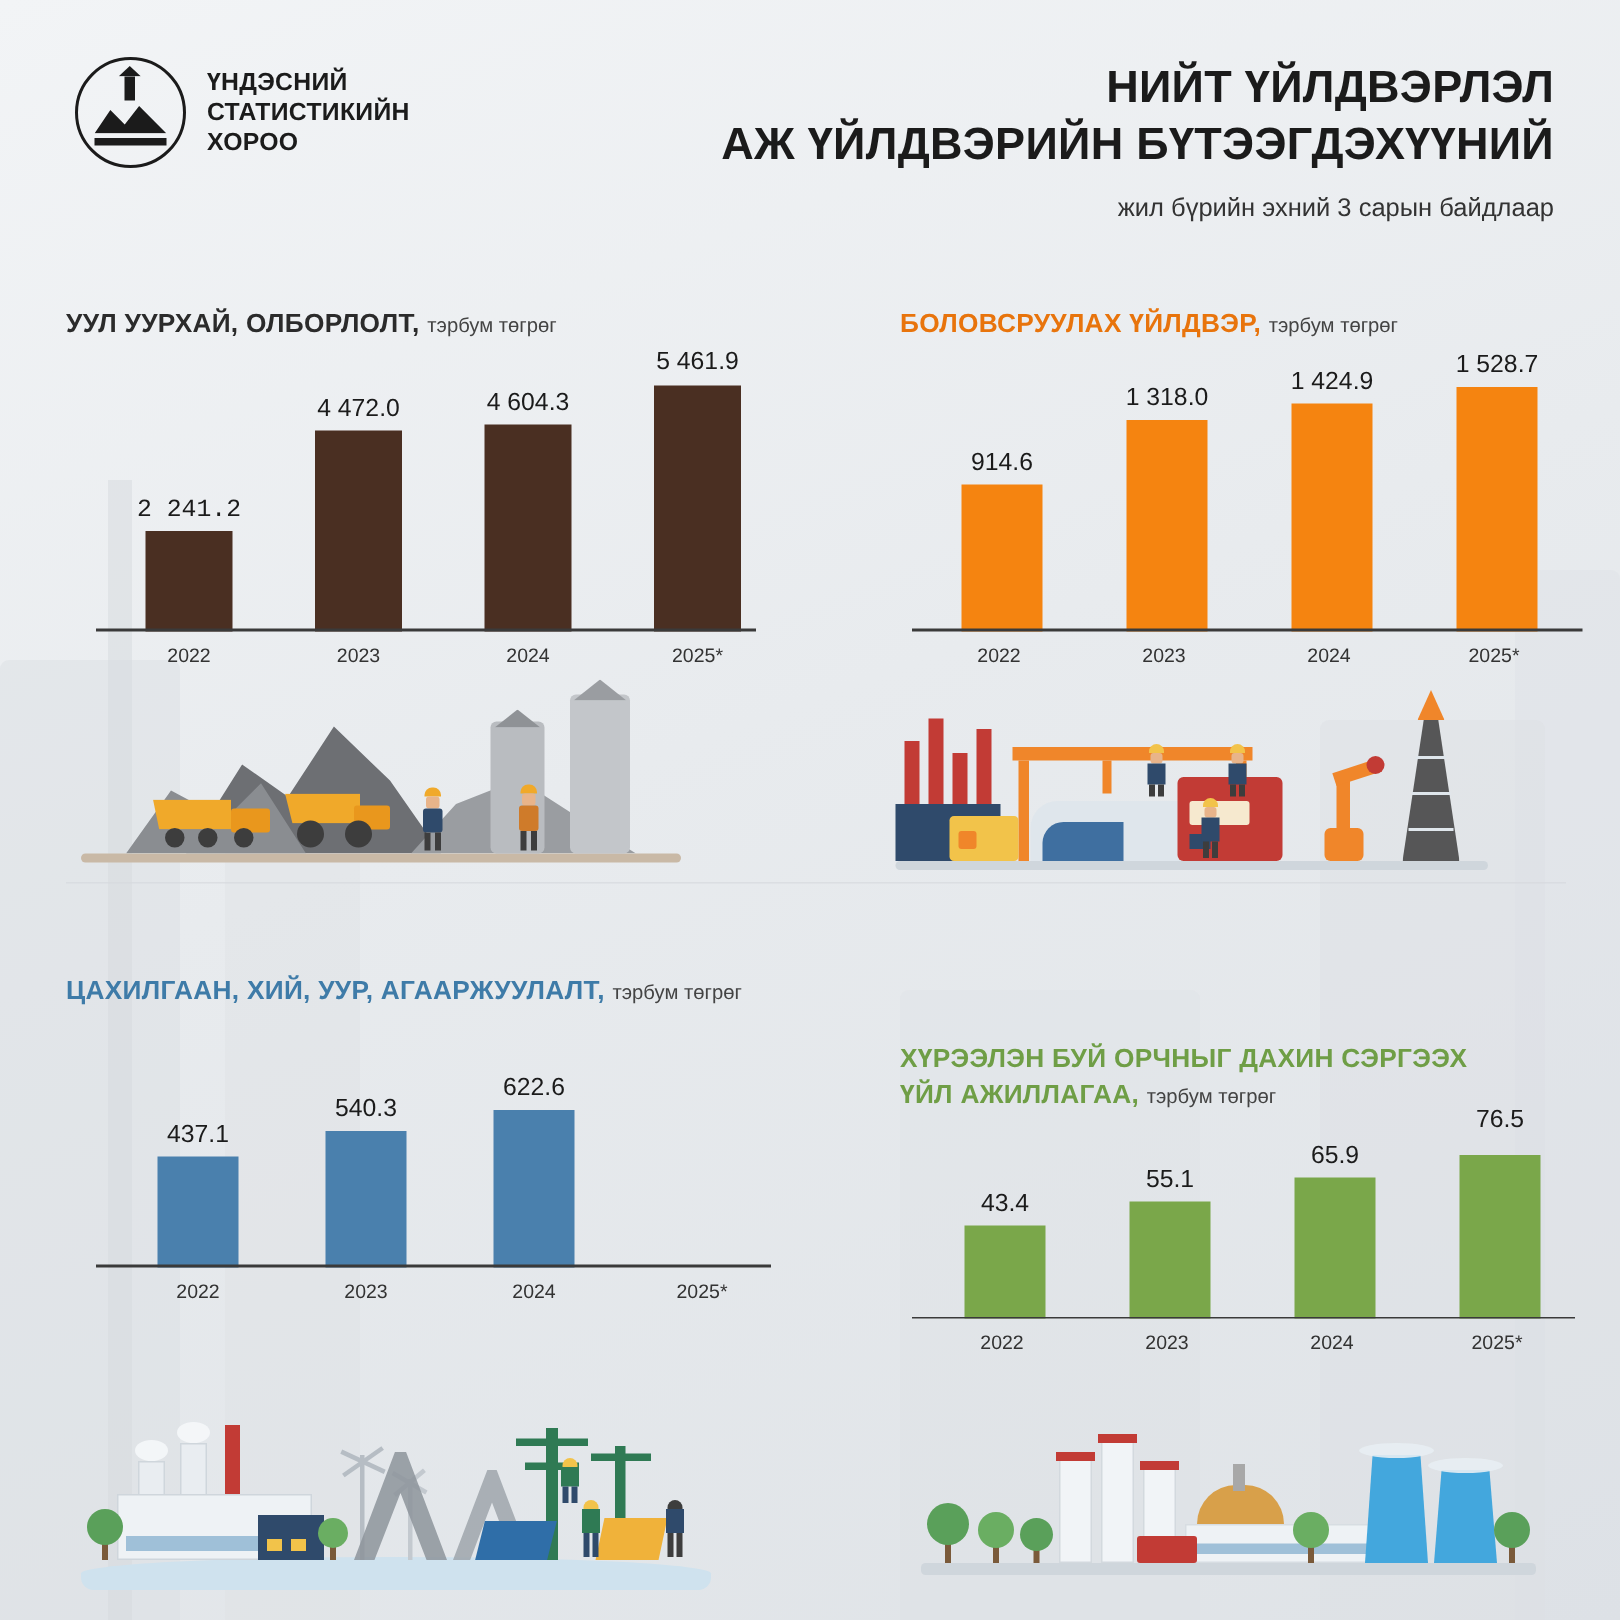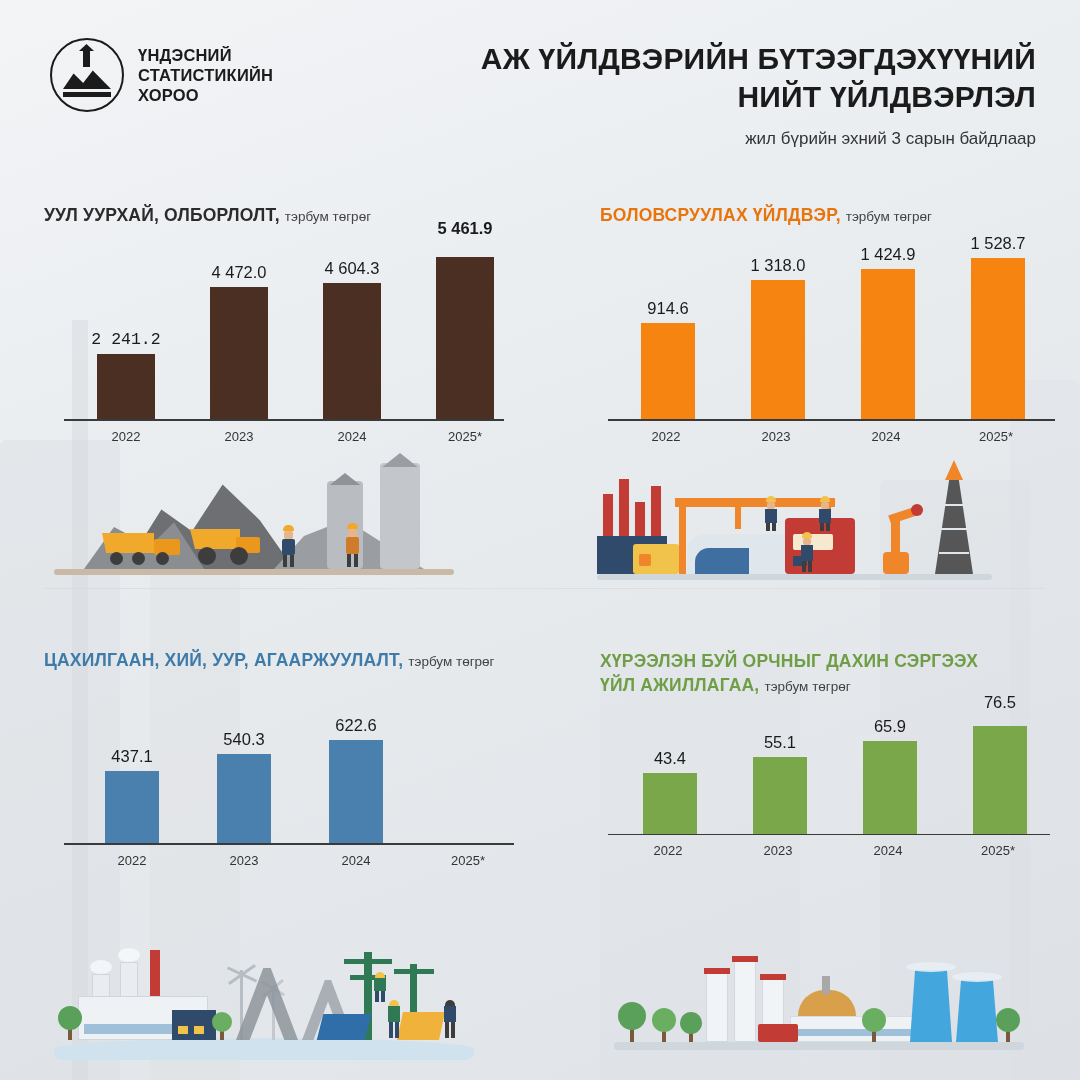--- a/index.html
+++ b/index.html
@@ -96,22 +96,22 @@
       </div>
       <div class="logo-text">
         <div>ҮНДЭСНИЙ</div>
         <div>СТАТИСТИКИЙН</div>
         <div>ХОРОО</div>
       </div>
     </div>
 
     <div class="title-block">
       <div class="main-title">
+        <div>НИЙТ ҮЙЛДВЭРЛЭЛ</div>
         <div>АЖ ҮЙЛДВЭРИЙН БҮТЭЭГДЭХҮҮНИЙ</div>
-        <div>НИЙТ ҮЙЛДВЭРЛЭЛ</div>
       </div>
       <div class="subtitle">жил бүрийн эхний 3 сарын байдлаар</div>
     </div>
   </div>
 
   <div class="panel" style="left:44px; top:205px; width:470px;">
     <div class="panel-title" style="color:#2b2b2b;">
       <span>УУЛ УУРХАЙ, ОЛБОРЛОЛТ,</span>
       <span class="unit">тэрбум төгрөг</span>
     </div>
@@ -124,21 +124,21 @@
         </div>
         <div class="bar-group" style="left:155px; width:80px;">
           <div class="bar-value" style="bottom:139px;">4 472.0</div>
           <div class="bar" style="width:58px; height:134px; background:#4a2f22;"></div>
         </div>
         <div class="bar-group" style="left:268px; width:80px;">
           <div class="bar-value" style="bottom:143px;">4 604.3</div>
           <div class="bar" style="width:58px; height:138px; background:#4a2f22;"></div>
         </div>
         <div class="bar-group" style="left:381px; width:80px;">
-          <div class="bar-value" style="bottom:183px;font-weight:bold;">5 461.9</div>
+          <div class="bar-value" style="bottom:170px;">5 461.9</div>
           <div class="bar" style="width:58px; height:164px; background:#4a2f22;"></div>
         </div>
       </div>
       <div class="axis-line" style="left:20px; bottom:0; width:440px;"></div>
     </div>
 
     <div class="axis-labels" style="position:relative; height:24px; margin-top:8px;">
       <div class="axis-label" style="left:82px;">2022</div>
       <div class="axis-label" style="left:195px;">2023</div>
       <div class="axis-label" style="left:308px;">2024</div>
@@ -378,21 +378,21 @@
         <div style="position:absolute; left:0; bottom:10px; width:24px; height:24px; background:#5aa05a; border-radius:50%;"></div>
       </div>
       <div style="position:absolute; left:168px; bottom:20px; width:20px; height:28px;">
         <div style="position:absolute; left:8px; bottom:0; width:4px; height:10px; background:#7a5a3a;"></div>
         <div style="position:absolute; left:0; bottom:8px; width:20px; height:20px; background:#6aae62; border-radius:50%;"></div>
       </div>
     </div>
   </div>
 
   <div class="panel" style="left:600px; top:650px; width:460px;">
-    <div class="panel-title" style="color:#6f9e46; line-height:1.35;">
+    <div class="panel-title" style="color:#6f9e46; line-height:1.35;margin-top:44px;">
       <div>ХҮРЭЭЛЭН БУЙ ОРЧНЫГ ДАХИН СЭРГЭЭХ</div>
       <div>
         <span>ҮЙЛ АЖИЛЛАГАА,</span>
         <span class="unit">тэрбум төгрөг</span>
       </div>
     </div>
 
     <div class="chart" style="margin-top:22px; height:116px; width:450px;">
       <div class="bars">
         <div class="bar-group" style="left:30px; width:80px;">

